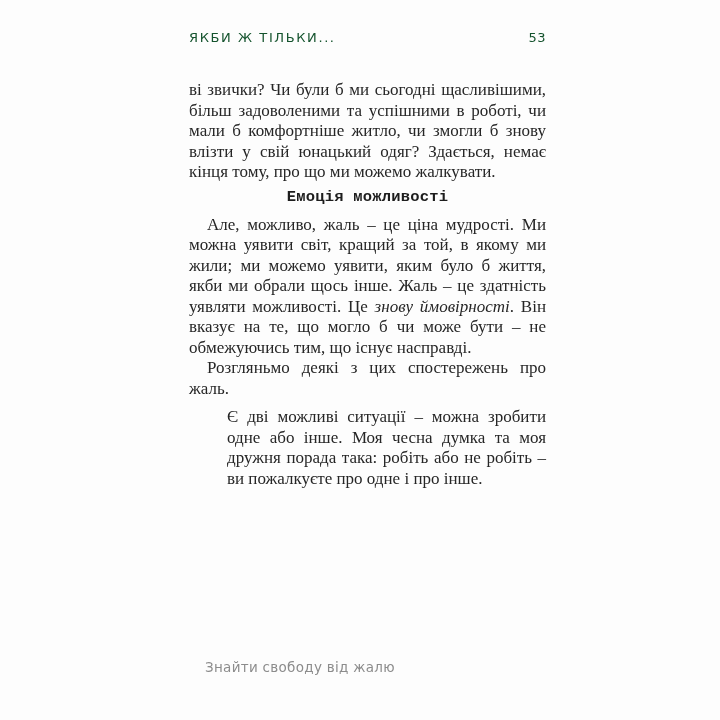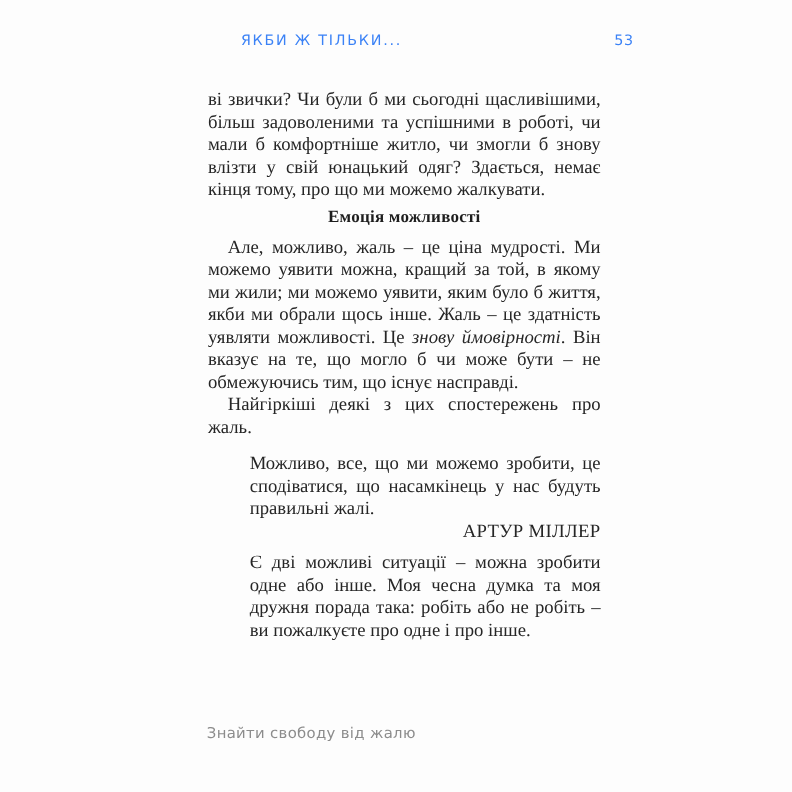--- a/index.html
+++ b/index.html
@@ -20,43 +20,42 @@
     position: absolute;
     top: 30px;
     left: 189px;
     width: 357px;
     display: flex;
     justify-content: space-between;
     align-items: baseline;
     font-family: "DejaVu Sans", sans-serif;
     font-size: 13px;
     letter-spacing: 1.6px;
-    color: #3b82f6;
-    margin-left: 30px;
+    color: #14532d;
   }
   .running-header .page-number {
     letter-spacing: 0.5px;
   }
   
   .content {
     position: absolute;
     top: 80px;
     left: 189px;
     width: 357px;
     font-size: 17px;
     line-height: 20.5px;
   }
   .content p {
     margin: 0;
     text-align: justify;
   }
   .section-heading {
     margin: 5px 0 0 0;
     text-align: center;
-    font-family: Liberation Serif, serif;
+    font-family: Liberation Mono, monospace;
     font-weight: bold;
     font-size: 15.5px;
     line-height: 19px;
     color: #1d1d1d;
     letter-spacing: 0.2px;
   }
   .para-indent {
     text-indent: 18px;
   }
   .para-2 {
@@ -75,21 +74,21 @@
     letter-spacing: 0.3px;
   }
   .qb-1 { margin-top: 10px; }
   .qb-2 { margin-top: 12px; }
   .qb-3 { margin-top: 8px; }
   em { font-style: italic; }
   
   .page-footer {
     position: absolute;
     top: 659px;
-    left: 188px;
+    left: 205px;
     font-family: "DejaVu Sans", sans-serif;
     font-size: 13.5px;
     color: #8c8c8c;
     letter-spacing: 0.3px;
   }
 </style>
 </head>
 <body>
 
 <div class="page">
@@ -98,29 +97,25 @@
     <span class="running-title">ЯКБИ Ж ТІЛЬКИ...</span>
     <span class="page-number">53</span>
   </div>
 
   <div class="content">
 
     <p class="para-1">ві звички? Чи були б ми сьогодні щасливішими, більш задоволеними та успішними в роботі, чи мали б комфортніше житло, чи змогли б знову влізти у свій юнацький одяг? Здається, немає кінця тому, про що ми можемо жалкувати.</p>
 
     <h2 class="section-heading">Емоція можливості</h2>
 
-    <p class="para-2 para-indent"><span>Але, можливо, жаль – це ціна мудрості. Ми можемо уявити можна, кращий за той, в якому ми жили; ми можемо уявити, яким було б життя, якби ми обрали щось інше. Жаль – це здатність уявляти можливості. Це </span><em>знову ймовірності</em><span>. Він вказує на те, що могло б чи може бути – не обмежуючись тим, що існує насправді.</span></p>
+    <p class="para-2 para-indent"><span>Але, можливо, жаль – це ціна мудрості. Ми можна уявити світ, кращий за той, в якому ми жили; ми можемо уявити, яким було б життя, якби ми обрали щось інше. Жаль – це здатність уявляти можливості. Це </span><em>знову ймовірності</em><span>. Він вказує на те, що могло б чи може бути – не обмежуючись тим, що існує насправді.</span></p>
 
-    <p class="para-3 para-indent">Найгіркіші деякі з цих спостережень про жаль.</p>
+    <p class="para-3 para-indent">Розгляньмо деякі з цих спостережень про жаль.</p>
 
 
-    <blockquote class="quote-block qb-2">
-      <p class="quote-text">Можливо, все, що ми можемо зробити, це сподіватися, що насамкінець у нас будуть правильні жалі.</p>
-      <p class="quote-attribution">АРТУР МІЛЛЕР</p>
-    </blockquote>
 
     <blockquote class="quote-block qb-3">
       <p class="quote-text">Є дві можливі ситуації – можна зробити одне або інше. Моя чесна думка та моя дружня порада така: робіть або не робіть – ви пожалкуєте про одне і про інше.</p>
     </blockquote>
 
   </div>
 
   <div class="page-footer">Знайти свободу від жалю</div>
 
 </div>

